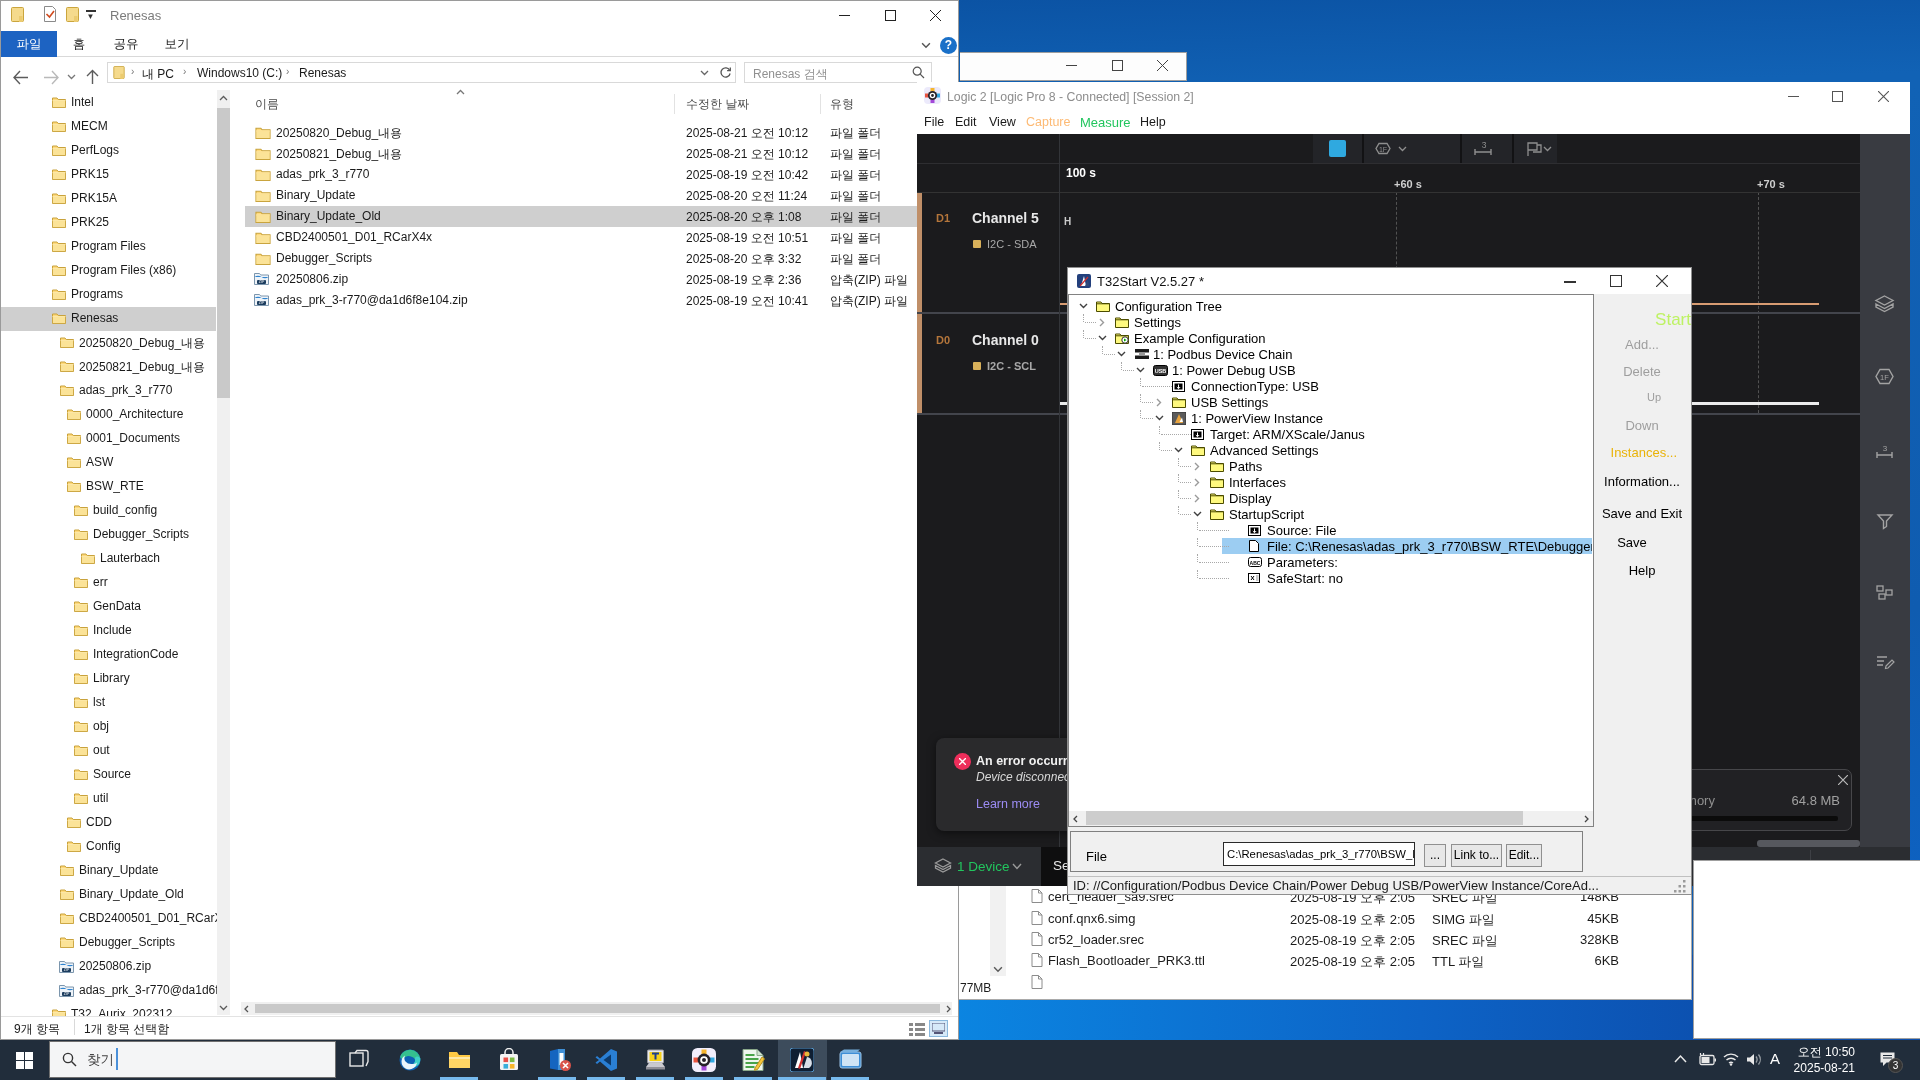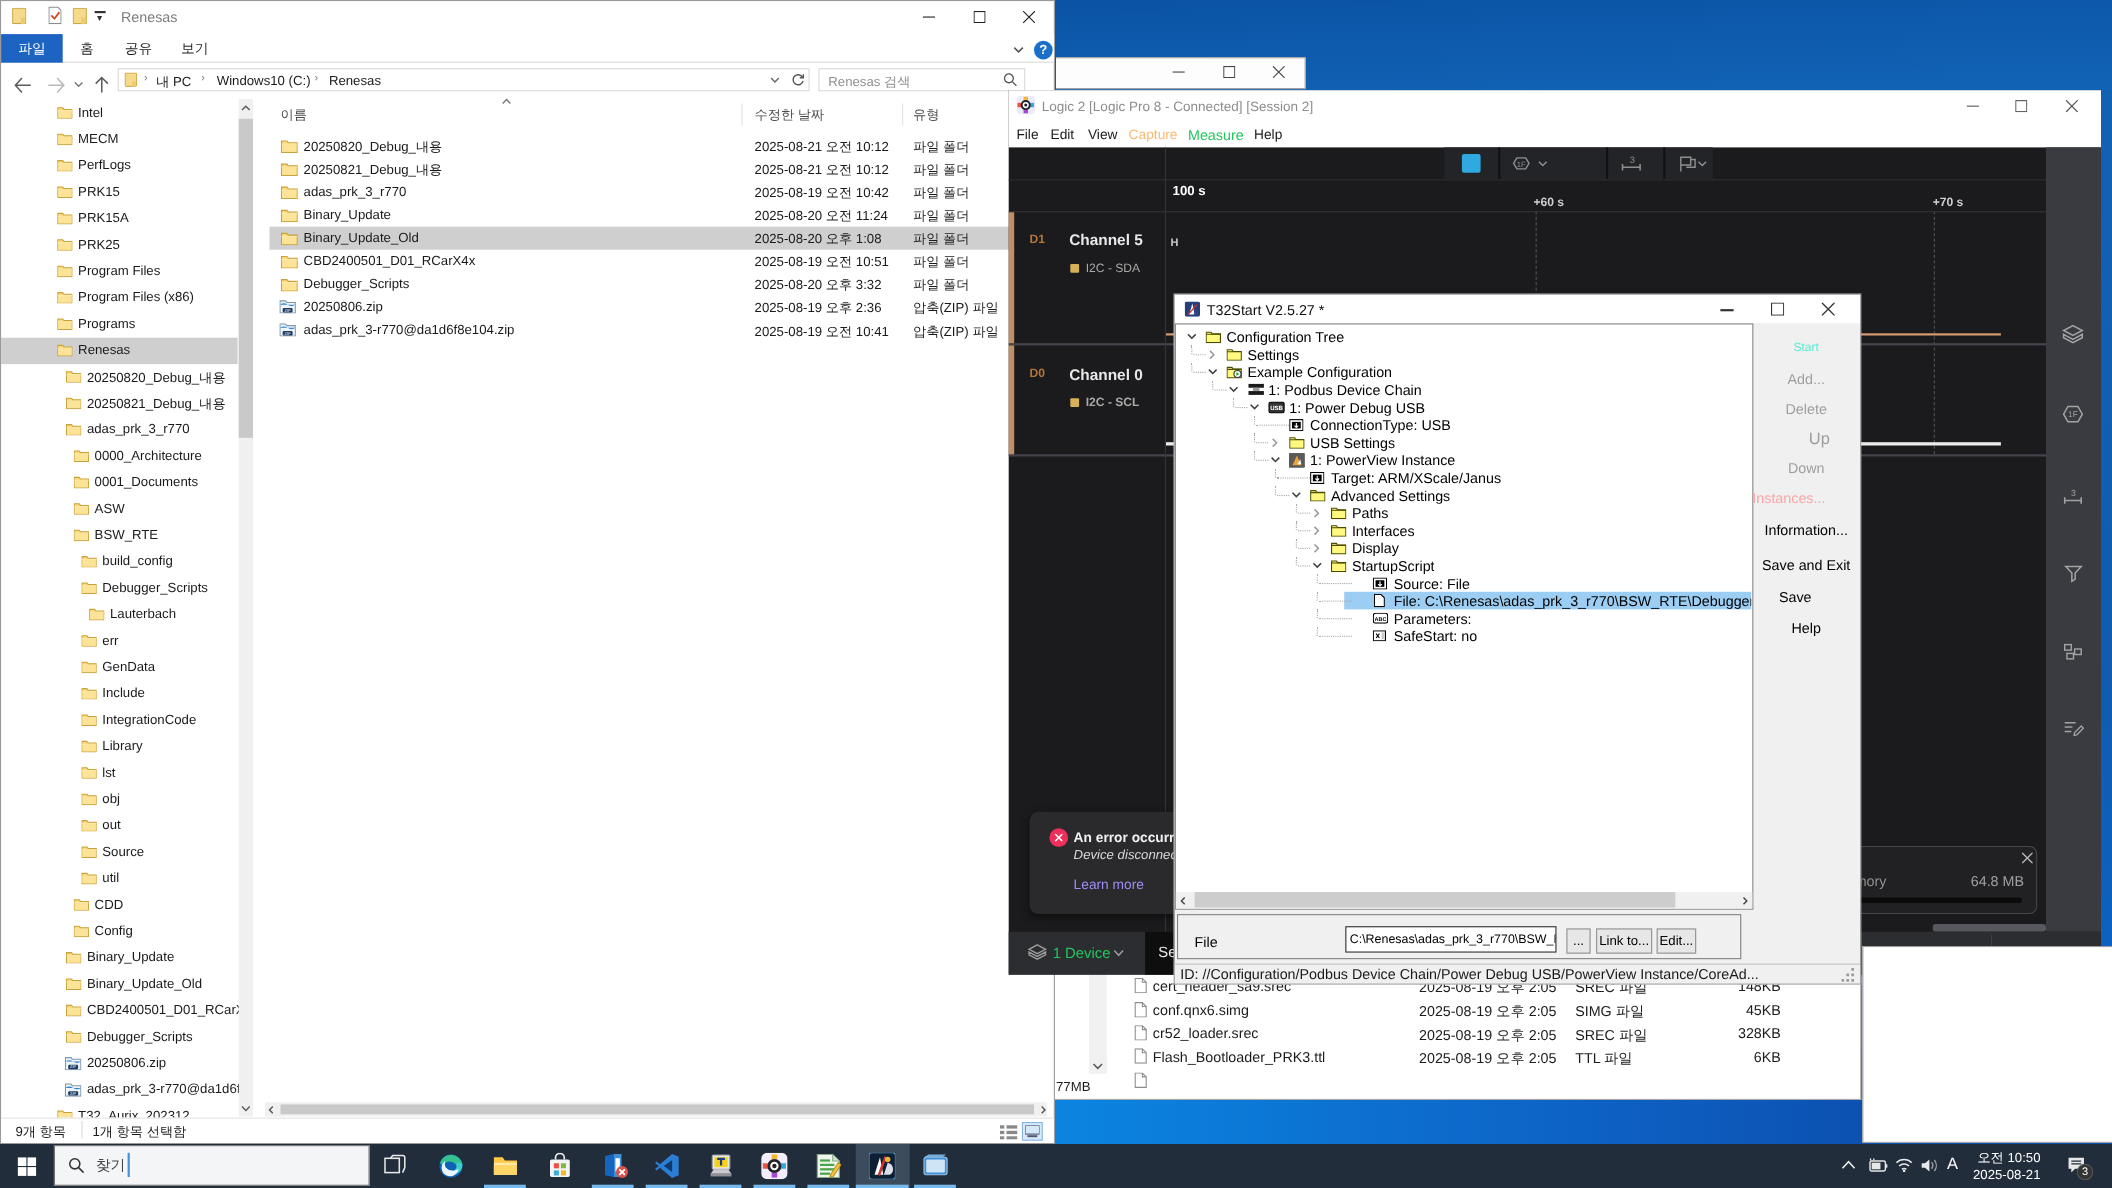--- a/index.html
+++ b/index.html
@@ -792,26 +792,26 @@
 <div class="a" style="left:1267px;top:571px;font-size:13px;color:#000;white-space:nowrap;max-width:325px;overflow:hidden">SafeStart: no</div>
 <div class="a" style="left:1069px;top:811px;width:524px;height:15px;background:#f0f0f0"></div>
 <svg class="a" style="left:1073px;top:815px" width="5" height="8">
     <path d="M4 1L1 4L4 7" fill="none" stroke="#444" stroke-width="1.3"></path>
   </svg>
 <svg class="a" style="left:1584px;top:815px" width="5" height="8">
     <path d="M1 1L4 4L1 7" fill="none" stroke="#444" stroke-width="1.3"></path>
   </svg>
 <div class="a" style="left:1086px;top:811px;width:437px;height:14px;background:#cdcdcd"></div>
 <div class="a" style="left:1595px;top:294px;width:96px;height:533px;background:#f0f0f0"></div>
-<div class="a" style="left:1593px;top:310px;width:98px;text-align:center;font-size:11px;color:#5eead4">Start</div>
+<div class="a" style="left:1593px;top:310px;width:98px;text-align:right;font-size:17px;color:#bef264">Start</div>
 <div class="a" style="left:1593px;top:337px;width:98px;text-align:center;font-size:13px;color:#9e9e9e">Add...</div>
 <div class="a" style="left:1593px;top:364px;width:98px;text-align:center;font-size:13px;color:#9e9e9e">Delete</div>
-<div class="a" style="left:1593px;top:391px;width:122px;text-align:center;font-size:15px;color:#9e9e9e">Up</div>
+<div class="a" style="left:1593px;top:391px;width:122px;text-align:center;font-size:11px;color:#9e9e9e">Up</div>
 <div class="a" style="left:1593px;top:418px;width:98px;text-align:center;font-size:13px;color:#9e9e9e">Down</div>
-<div class="a" style="left:1593px;top:445px;width:84px;text-align:left;font-size:13px;color:#fca5a5">Instances...</div>
+<div class="a" style="left:1593px;top:445px;width:84px;text-align:right;font-size:13px;color:#eab308">Instances...</div>
 <div class="a" style="left:1593px;top:474px;width:98px;text-align:center;font-size:13px;color:#000">Information...</div>
 <div class="a" style="left:1593px;top:506px;width:98px;text-align:center;font-size:13px;color:#000">Save and Exit</div>
 <div class="a" style="left:1593px;top:535px;width:78px;text-align:center;font-size:13px;color:#000">Save</div>
 <div class="a" style="left:1593px;top:563px;width:98px;text-align:center;font-size:13px;color:#000">Help</div>
 <div class="a" style="left:1070px;top:831px;width:513px;height:41px;border:1px solid #808080"></div>
 <div class="a" style="left:1086px;top:849px;font-size:13px;color:#000">File</div>
 <div class="a" style="left:1223px;top:842px;width:192px;height:24px;background:#fff;border:1px solid #2a2a2a;overflow:hidden">
     <div style="font-size:11.3px;color:#000;line-height:22px;margin-left:3px;white-space:nowrap">C:\Renesas\adas_prk_3_r770\BSW_F</div>
   </div>
 <div class="a" style="left:1424px;top:844px;width:22px;height:23px;background:#e7e7e7;border:1px solid #909090;text-align:center;font-size:12px;color:#000;line-height:21px">...</div>

